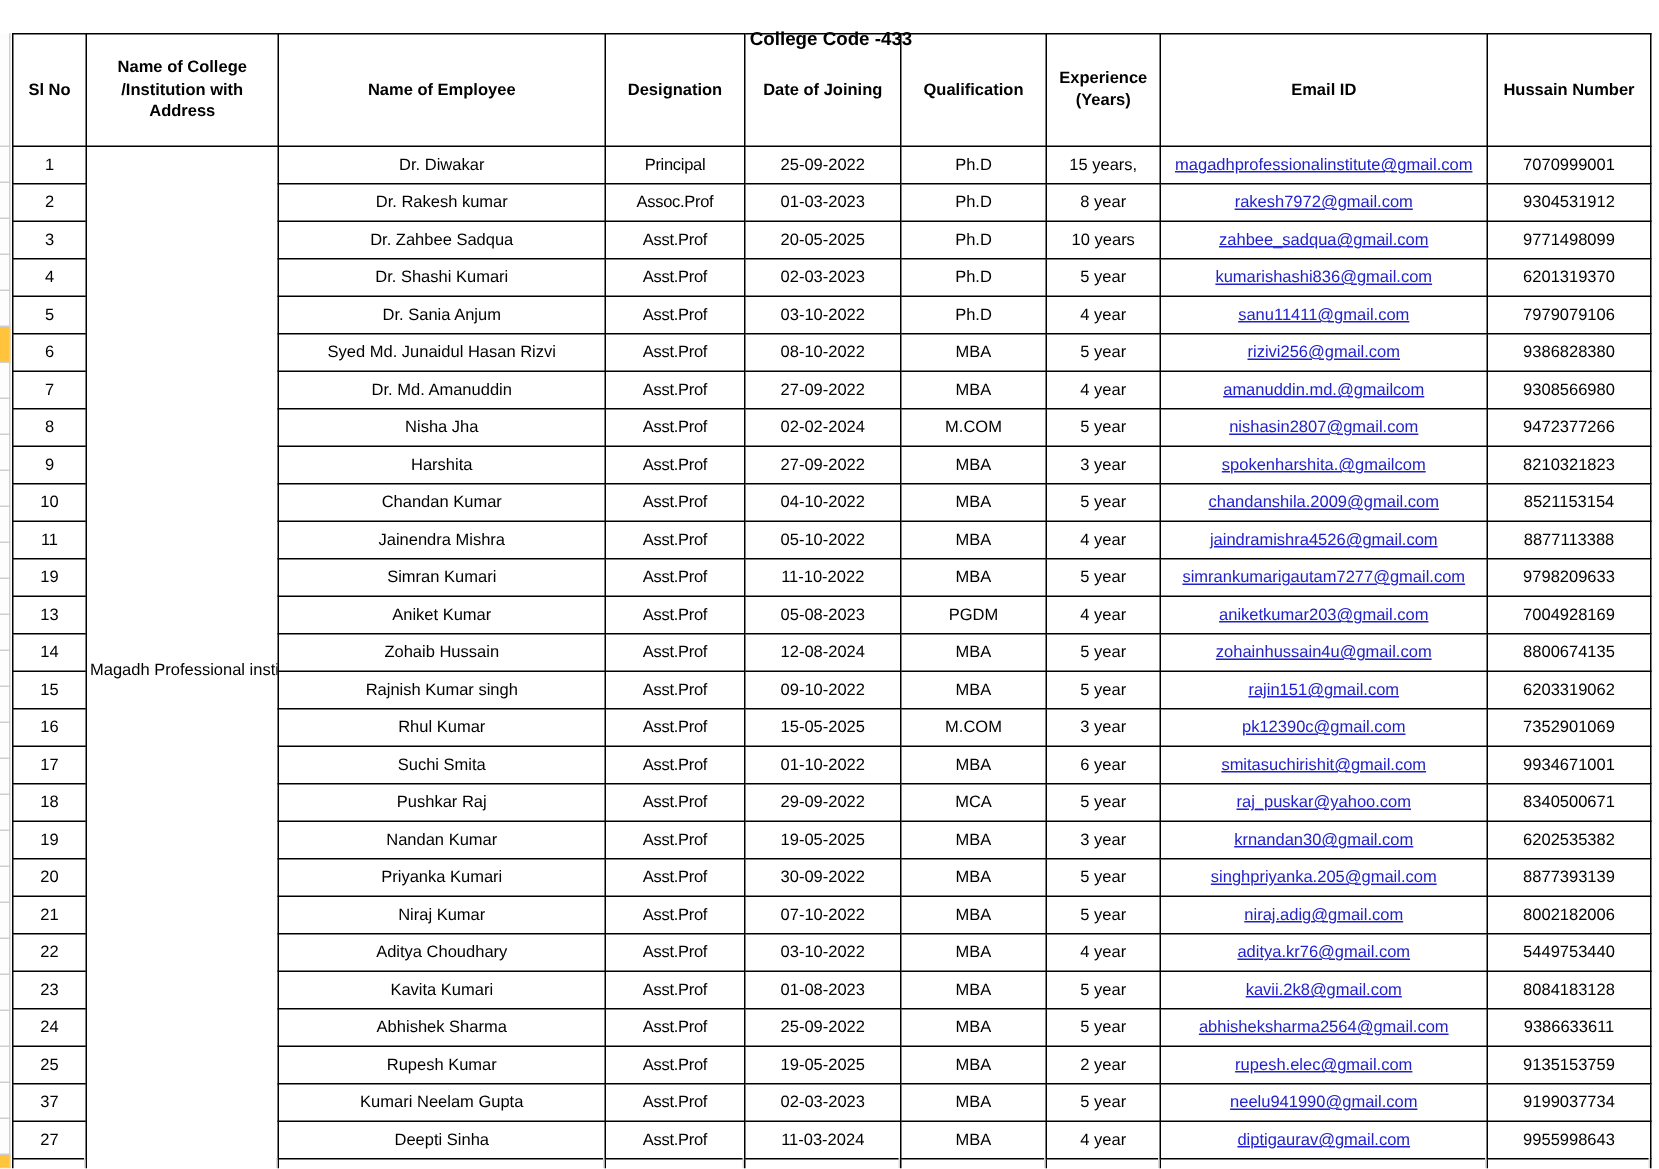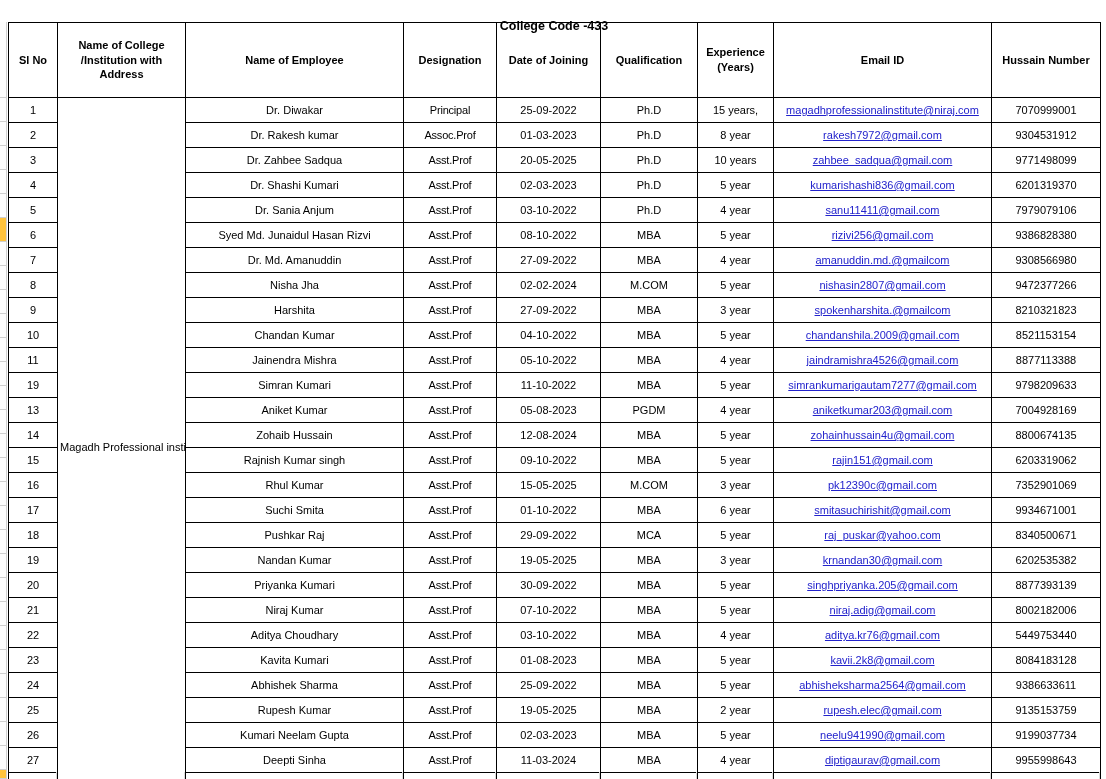--- a/index.html
+++ b/index.html
@@ -102,21 +102,21 @@
     </thead>
     <tbody>
     <tr>
       <td class="c-sl">1</td>
       <td class="c-college" rowspan="28">Magadh Professional institute Nasriganj, Danapur, Patna, Bihar, 800012</td>
           <td class="c-name">Dr. Diwakar</td>
       <td class="c-desig">Principal</td>
       <td class="c-date">25-09-2022</td>
       <td class="c-qual">Ph.D</td>
       <td class="c-exp">15 years,</td>
-      <td class="c-email"><a>magadhprofessionalinstitute@niraj.com</a></td>
+      <td class="c-email"><a>magadhprofessionalinstitute@gmail.com</a></td>
       <td class="c-contact">7070999001</td>
     </tr>
 
     <tr>
       <td class="c-sl">2</td>
       <td class="c-name">Dr. Rakesh kumar</td>
       <td class="c-desig">Assoc.Prof</td>
       <td class="c-date">01-03-2023</td>
       <td class="c-qual">Ph.D</td>
       <td class="c-exp">8 year</td>
@@ -371,21 +371,21 @@
       <td class="c-name">Rupesh Kumar</td>
       <td class="c-desig">Asst.Prof</td>
       <td class="c-date">19-05-2025</td>
       <td class="c-qual">MBA</td>
       <td class="c-exp">2 year</td>
       <td class="c-email"><a>rupesh.elec@gmail.com</a></td>
       <td class="c-contact">9135153759</td>
     </tr>
 
     <tr>
-      <td class="c-sl">26</td>
+      <td class="c-sl">37</td>
       <td class="c-name">Kumari Neelam Gupta</td>
       <td class="c-desig">Asst.Prof</td>
       <td class="c-date">02-03-2023</td>
       <td class="c-qual">MBA</td>
       <td class="c-exp">5 year</td>
       <td class="c-email"><a>neelu941990@gmail.com</a></td>
       <td class="c-contact">9199037734</td>
     </tr>
 
     <tr>

